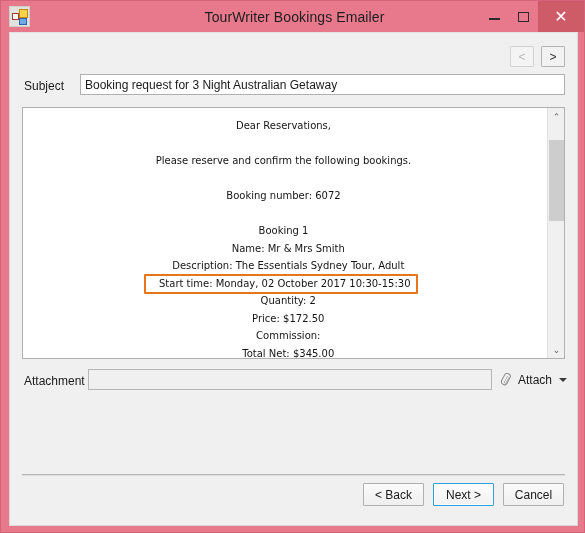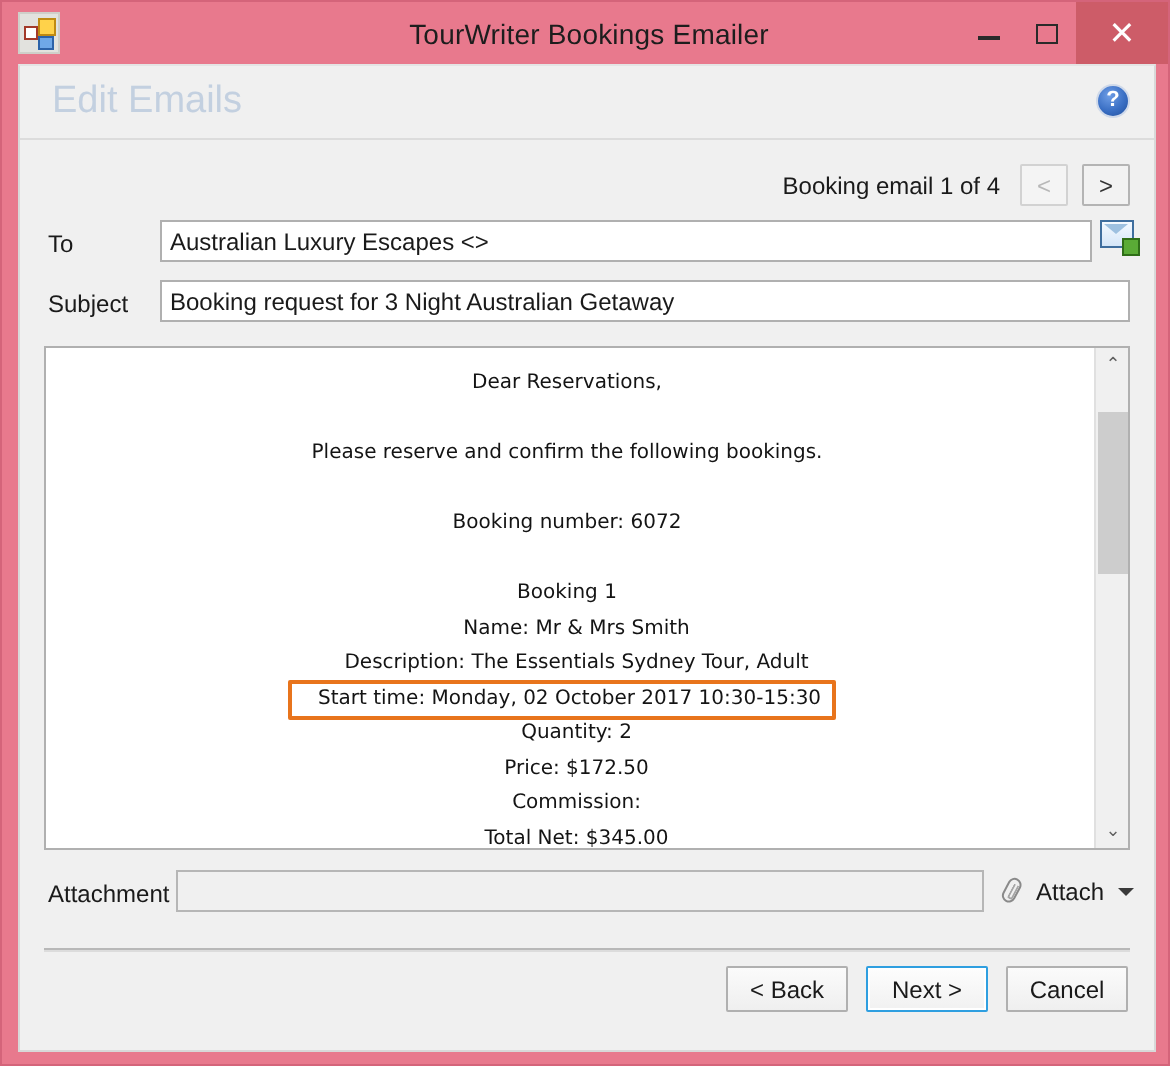--- a/index.html
+++ b/index.html
@@ -482,45 +482,28 @@
         <span class="glyph-max"></span>
       </div>
       <div class="win-btn close">
         <span class="glyph-close">✕</span>
       </div>
     </div>
   </div>
 
   <div class="client">
 
-    <div class="header-row">
-      <div class="page-title">Edit Emails</div>
-      <div class="help-icon">
-        <span class="ring"></span>
-        <span class="qm">?</span>
-      </div>
-      <div class="hdr-divider"></div>
-    </div>
 
     <div class="instruction-row">
       <div class="nav-group">
-        <span class="nav-label">Booking email 1 of 4</span>
         <div class="nav-btn disabled">&lt;</div>
         <div class="nav-btn">&gt;</div>
       </div>
     </div>
 
-    <div class="field-row">
-      <div class="field-label">To</div>
-      <div class="field-input to">Australian Luxury Escapes &lt;&gt;</div>
-      <div class="addr-btn">
-        <span class="env"></span>
-        <span class="plus"></span>
-      </div>
-    </div>
 
     <div class="field-row">
       <div class="field-label">Subject</div>
       <div class="field-input subject">Booking request for 3 Night Australian Getaway</div>
     </div>
 
     <div class="body-area">
       <div class="body-text" id="message-lines"><div class="body-line">Dear Reservations,</div><div class="body-line blank"></div><div class="body-line">Please reserve and confirm the following bookings.</div><div class="body-line blank"></div><div class="body-line">Booking number: 6072</div><div class="body-line blank"></div><div class="body-line">Booking 1</div><div class="body-line">   Name: Mr &amp; Mrs Smith</div><div class="body-line">   Description: The Essentials Sydney Tour, Adult</div><div class="body-line"><span class="body-line highlight">   Start time: Monday, 02 October 2017 10:30-15:30</span></div><div class="body-line">   Quantity: 2</div><div class="body-line">   Price: $172.50</div><div class="body-line">   Commission:</div><div class="body-line">   Total Net: $345.00</div></div>
       <div class="scrollbar">
         <div class="sb-arrow up">⌃</div>

